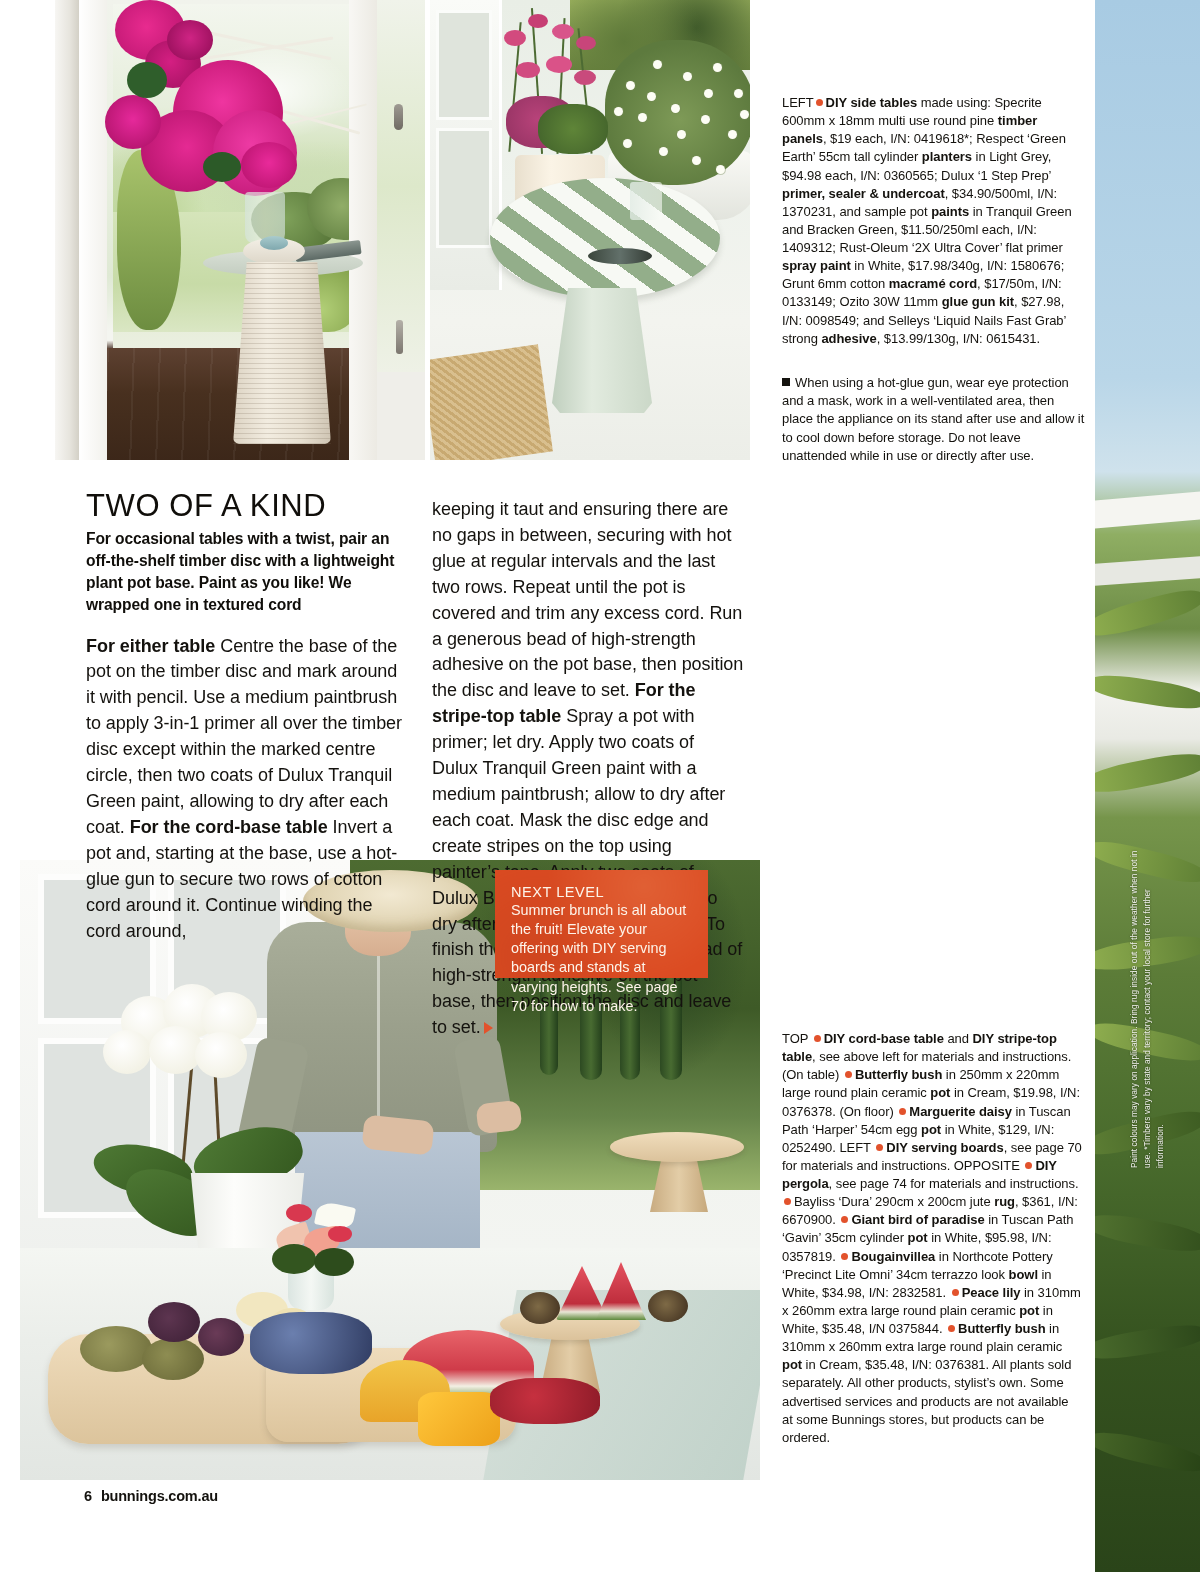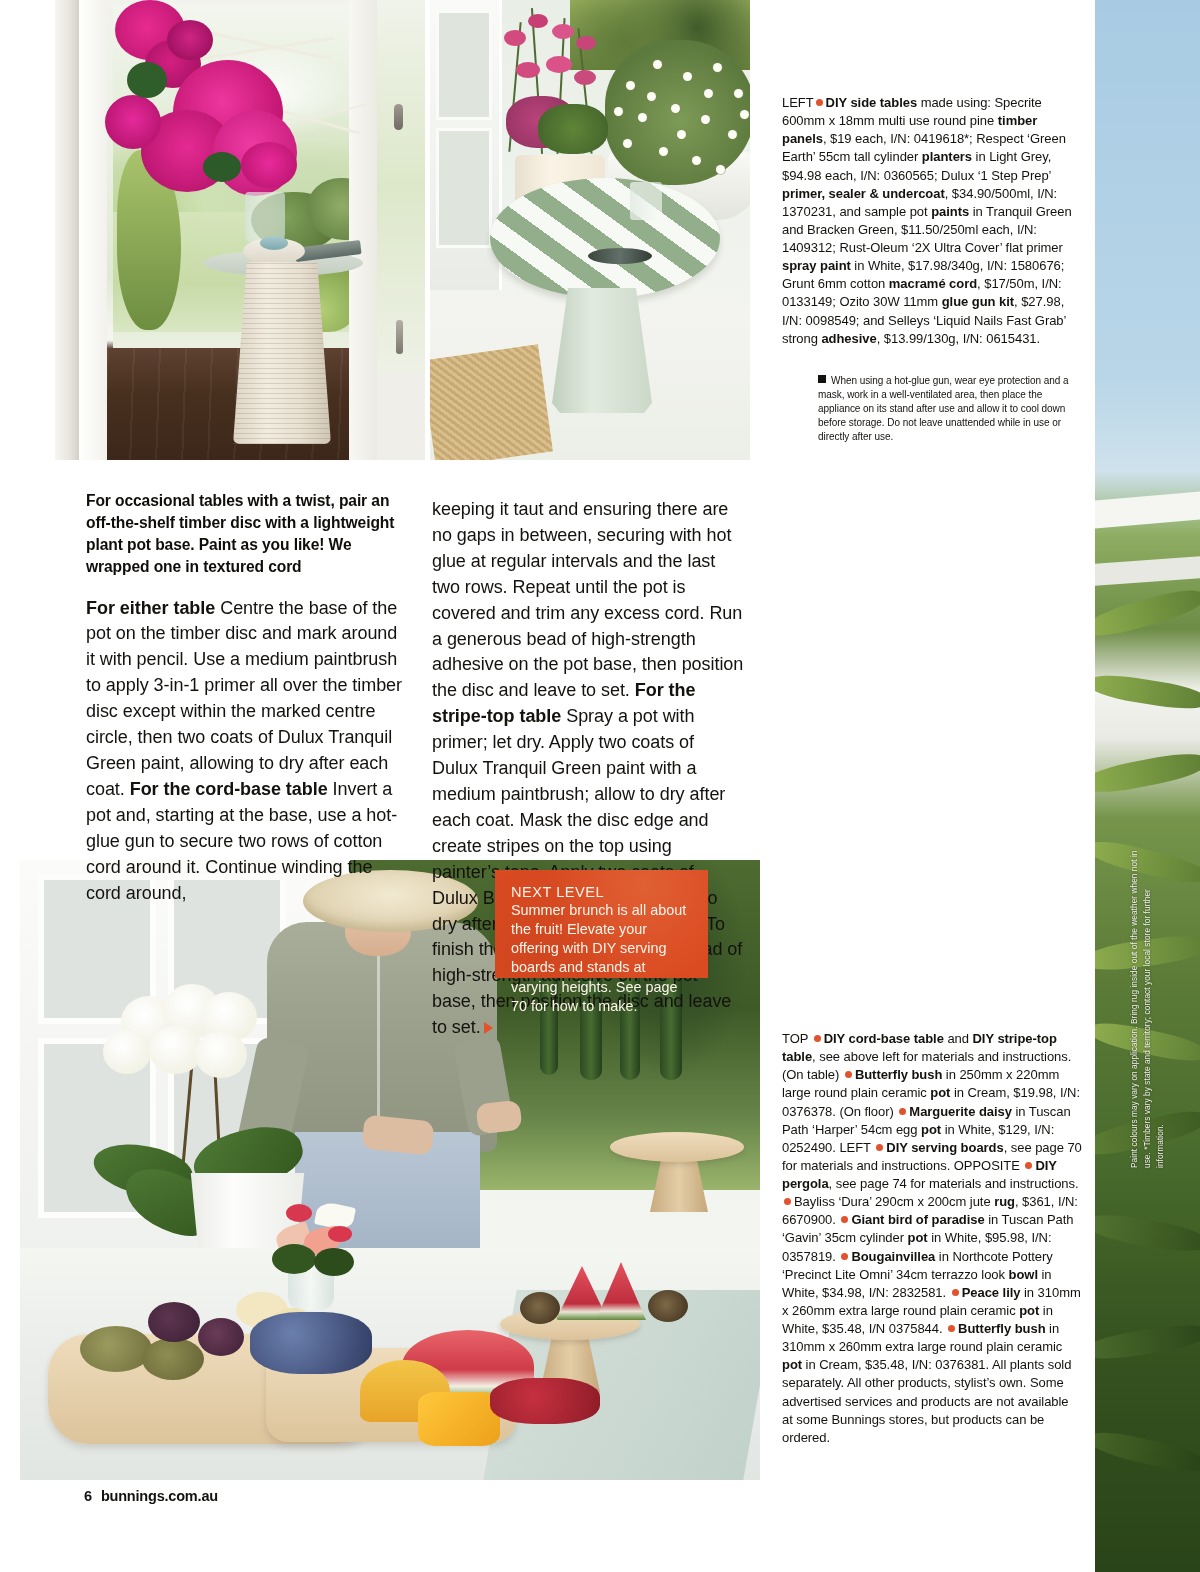--- a/index.html
+++ b/index.html
@@ -190,21 +190,21 @@
   .kim-head { display:flex; align-items:center; gap:10px; margin-bottom:11px; }
   .kim-badge {
     width:35px; height:35px; border-radius:50%; background:#e2522c;
     display:flex; align-items:center; justify-content:center; flex:none;
   }
   .kim-badge svg { display:block; }
   .kim-title {
     font-family:"Liberation Serif", serif; font-size:27px; font-weight:400;
     color:#100e0a; letter-spacing:.2px;
   }
-  .kim-body { font-size:10px; line-height:1.40; color:#14120e; letter-spacing:-.05px;margin-left:36px; }
+  .kim-body { font-size:13px; line-height:1.40; color:#14120e; letter-spacing:-.05px; }
   .sq {
     display:inline-block; width:8px; height:8px; background:#14120e;
     margin-right:5px; vertical-align:1px;
   }
 
   
   #next-level {
     position:absolute; left:495px; top:870px; width:213px; height:108px;
     background:#db4b22; padding:14px 14px 0 16px; color:#fdf4ea;
   }
@@ -418,20 +418,21 @@
   </p>
 </div>
 
 <div id="keep-in-mind">
   <p class="kim-body">
     <span class="sq"></span><span>When using a hot-glue gun, wear eye protection and a mask, work in a well-ventilated area, then place the appliance on its stand after use and allow it to cool down before storage. Do not leave unattended while in use or directly after use.</span>
   </p>
 </div>
 
 <div class="col" id="article-col-1" style="left:86px; top:490px; width:322px;">
+  <h1 class="kicker">TWO OF A KIND</h1>
   <p class="standfirst">For occasional tables with a twist, pair an off-the-shelf timber disc with a lightweight plant pot base. Paint as you like! We wrapped one in textured cord</p>
   <p class="body-copy" id="col1-runs" style="margin-top:17px;"><b>For either table</b><span> Centre the base of the pot on the timber disc and mark around it with pencil. Use a medium paintbrush to apply 3-in-1 primer all over the timber disc except within the marked centre circle, then two coats of Dulux Tranquil Green paint, allowing to dry after each coat. </span><b>For the cord-base table</b><span> Invert a pot and, starting at the base, use a hot-glue gun to secure two rows of cotton cord around it. Continue winding the cord around,</span></p>
 </div>
 
 <div class="col" id="article-col-2" style="left:432px; top:497px; width:312px;">
   <p class="body-copy" id="col2-runs"><span>keeping it taut and ensuring there are no gaps in between, securing with hot glue at regular intervals and the last two rows. Repeat until the pot is covered and trim any excess cord. Run a generous bead of high-strength adhesive on the pot base, then position the disc and leave to set. </span><b>For the stripe-top table</b><span> Spray a pot with primer; let dry. Apply two coats of Dulux Tranquil Green paint with a medium paintbrush; allow to dry after each coat. Mask the disc edge and create stripes on the top using painter’s tape. Apply two coats of Dulux Bracken Green paint; allow to dry after each coat. Remove tape. To finish the table, run a generous bead of high-strength adhesive on the pot base, then position the disc and leave to set.</span><span class="arrow-next"></span></p>
 </div>
 
 <div id="next-level">
   <div class="nl-title">NEXT LEVEL</div>

